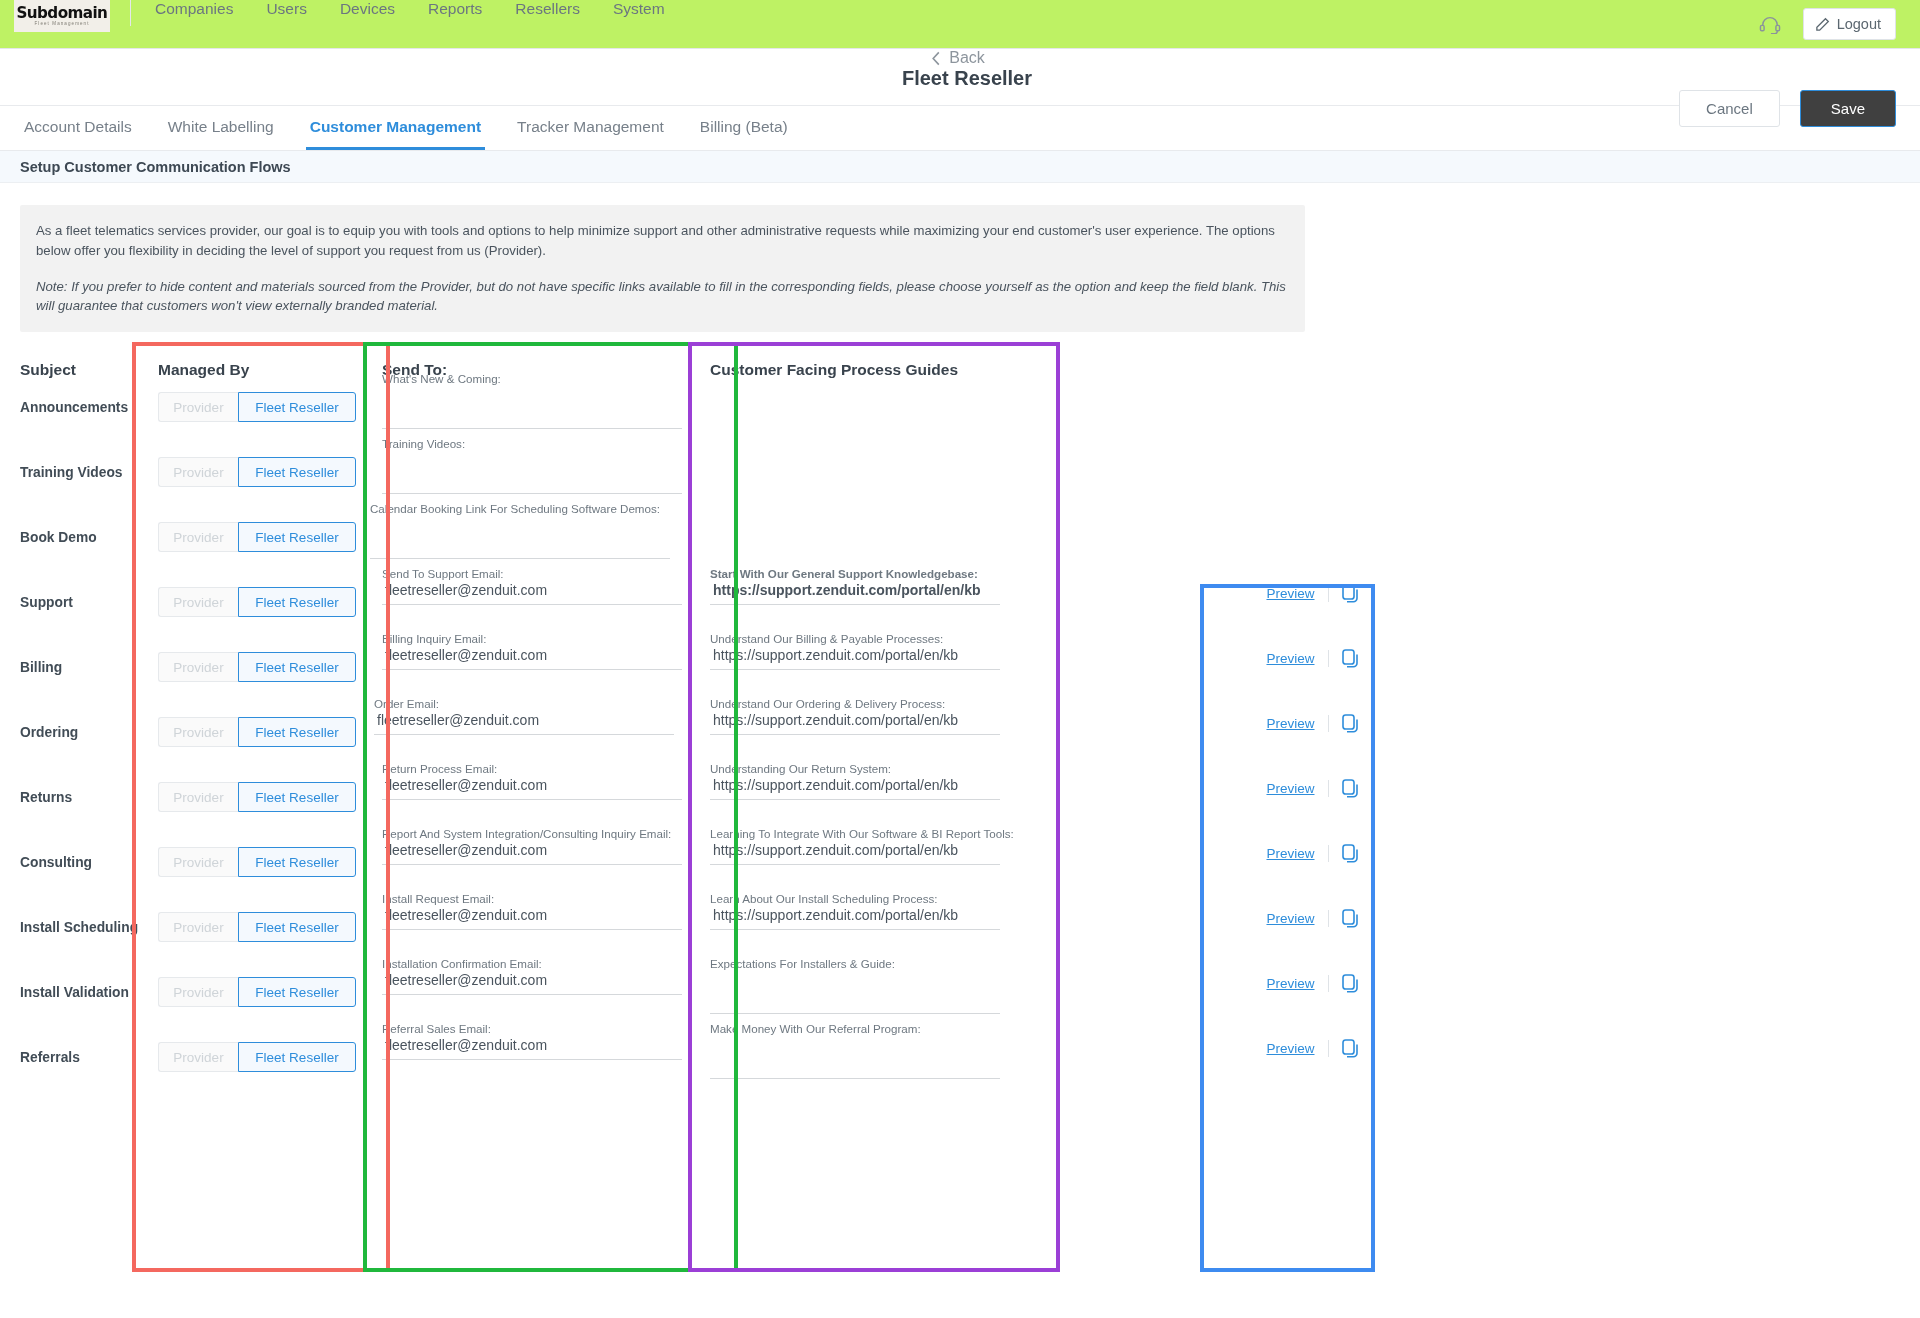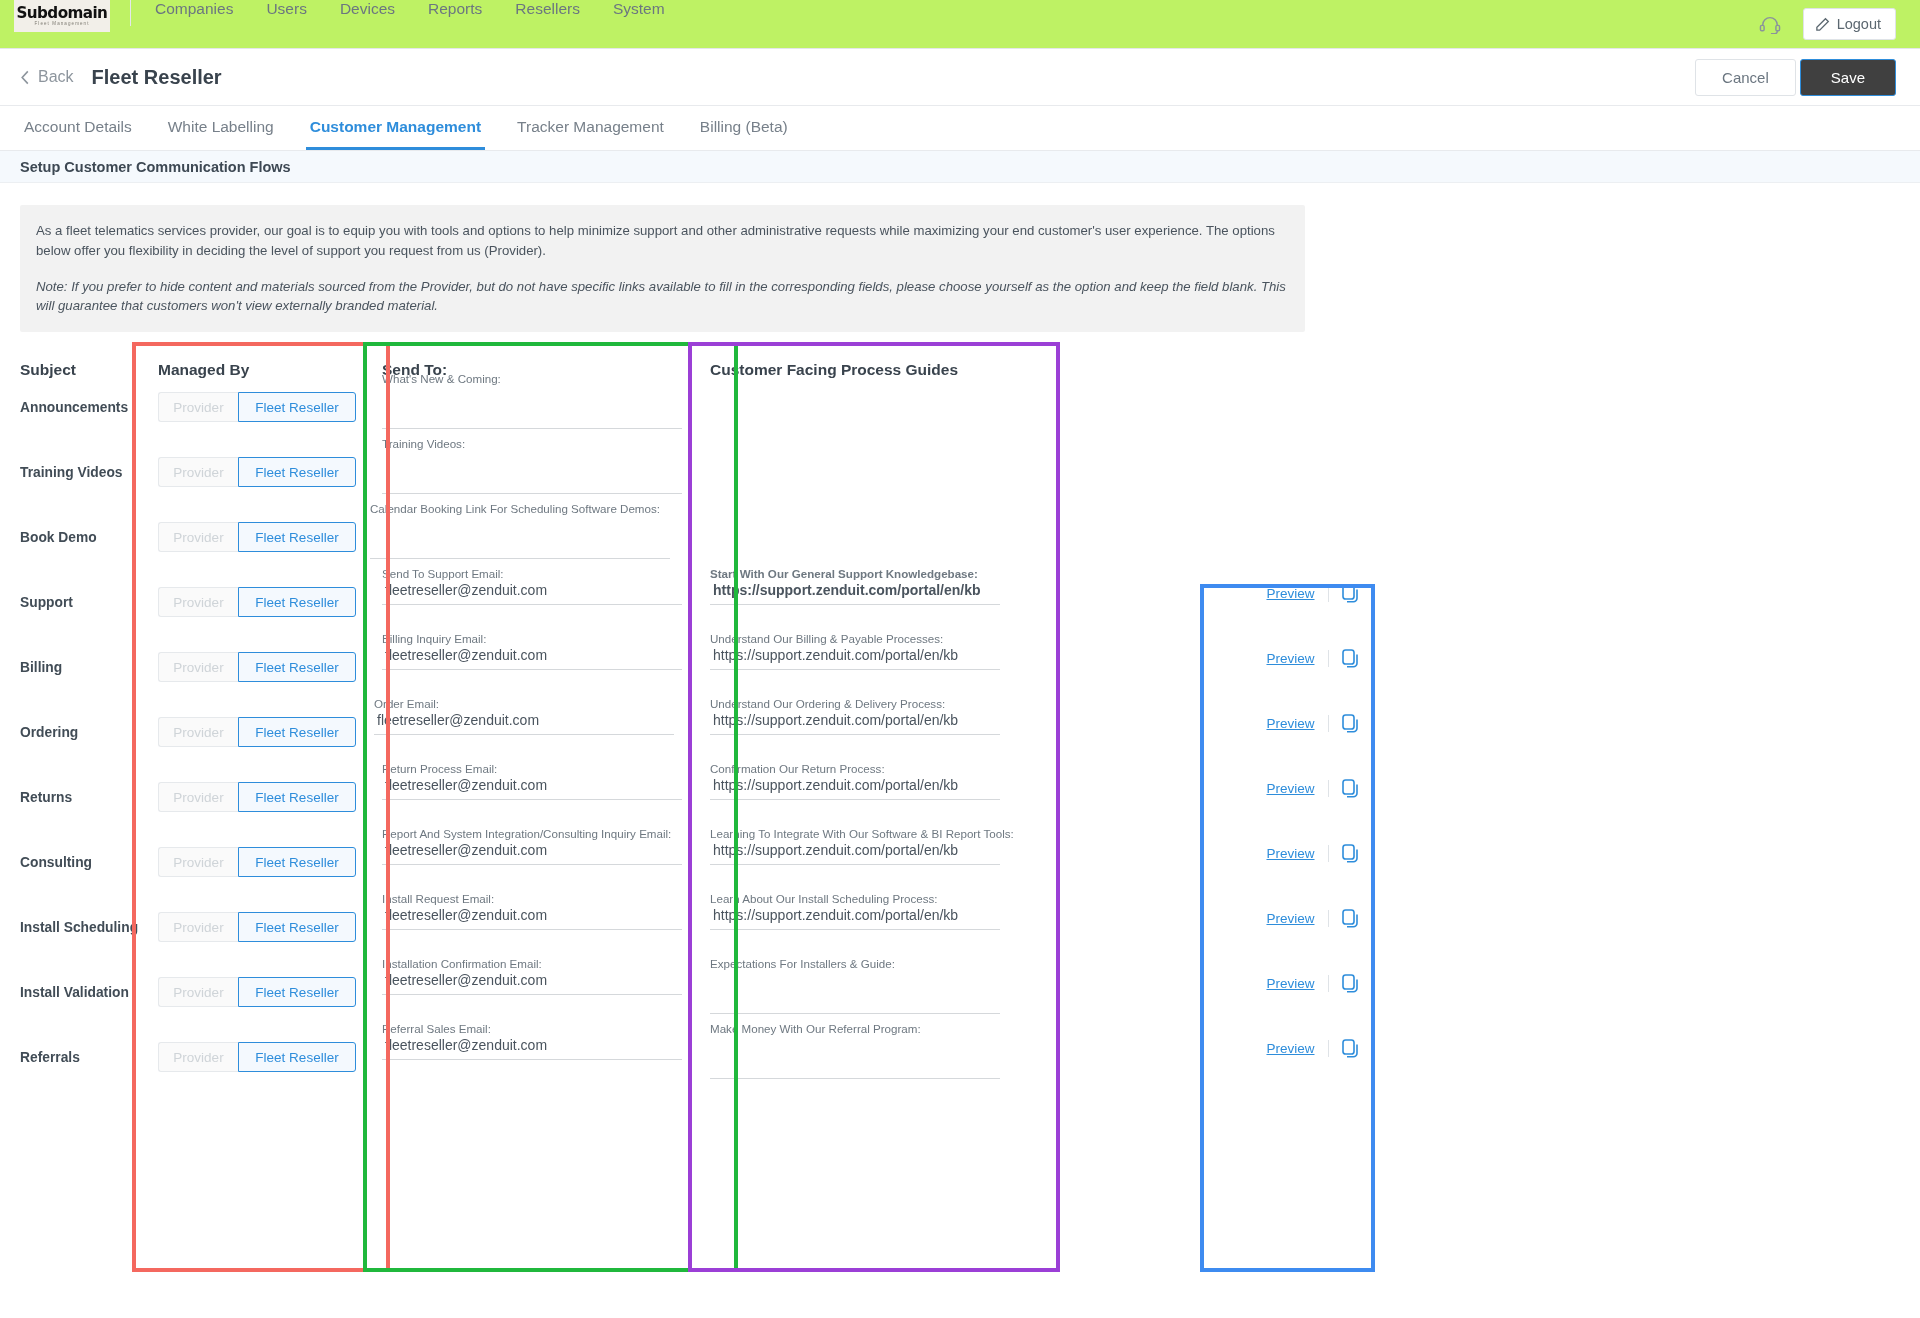--- a/index.html
+++ b/index.html
@@ -60,30 +60,31 @@
     cursor:pointer;
   }
 
   
   .pagehead {
     height: 57px;
     border-bottom: 1px solid #e8eaed;
     display:flex; align-items:center;
     padding: 0 24px 0 20px;
     background:#fff;
+    flex-direction:column;
   }
   .back-link {
     display:flex; align-items:center; gap:8px;
     color:#8d959d; font-size:16px; text-decoration:none; cursor:pointer;
   }
   .page-title {
     font-size: 20px; font-weight: bold; color:#39434d;
     margin-left: 18px;
   }
-  .pagehead-right { margin-left:auto; display:flex; align-items:center; gap:4px; }
+  .pagehead-right { margin-left:auto; display:flex; align-items:center; gap:20px; }
   .btn-cancel {
     border:1px solid #dfe3e7; background:#fff; color:#6b7680;
     border-radius:3px; font-size:15px; padding: 9px 26px; cursor:pointer;
     font-family:"Liberation Sans", sans-serif;
   }
   .btn-save {
     border:1px solid #2e8ddb; background:#404040; color:#fff;
     border-radius:3px; font-size:15px; padding: 9px 30px; cursor:pointer;
     font-family:"Liberation Sans", sans-serif;
   }
@@ -384,21 +385,21 @@
         <div class="field-label">Understand Our Billing &amp; Payable Processes:</div>
         <div class="field-value">https://support.zenduit.com/portal/en/kb</div>
         <div class="field-underline" style="margin-top: 4px;"></div>
       </div>
       <div class="field" style="position: absolute; top: 347px; left: 15px; width: 290px;">
         <div class="field-label">Understand Our Ordering &amp; Delivery Process:</div>
         <div class="field-value">https://support.zenduit.com/portal/en/kb</div>
         <div class="field-underline" style="margin-top: 4px;"></div>
       </div>
       <div class="field" style="position: absolute; top: 412px; left: 15px; width: 290px;">
-        <div class="field-label">Confirmation Our Return Process:</div>
+        <div class="field-label">Understanding Our Return System:</div>
         <div class="field-value">https://support.zenduit.com/portal/en/kb</div>
         <div class="field-underline" style="margin-top: 4px;"></div>
       </div>
       <div class="field" style="position: absolute; top: 477px; left: 15px; width: 290px;">
         <div class="field-label">Learning To Integrate With Our Software &amp; BI Report Tools:</div>
         <div class="field-value">https://support.zenduit.com/portal/en/kb</div>
         <div class="field-underline" style="margin-top: 4px;"></div>
       </div>
       <div class="field" style="position: absolute; top: 542px; left: 15px; width: 290px;">
         <div class="field-label">Learn About Our Install Scheduling Process:</div>

